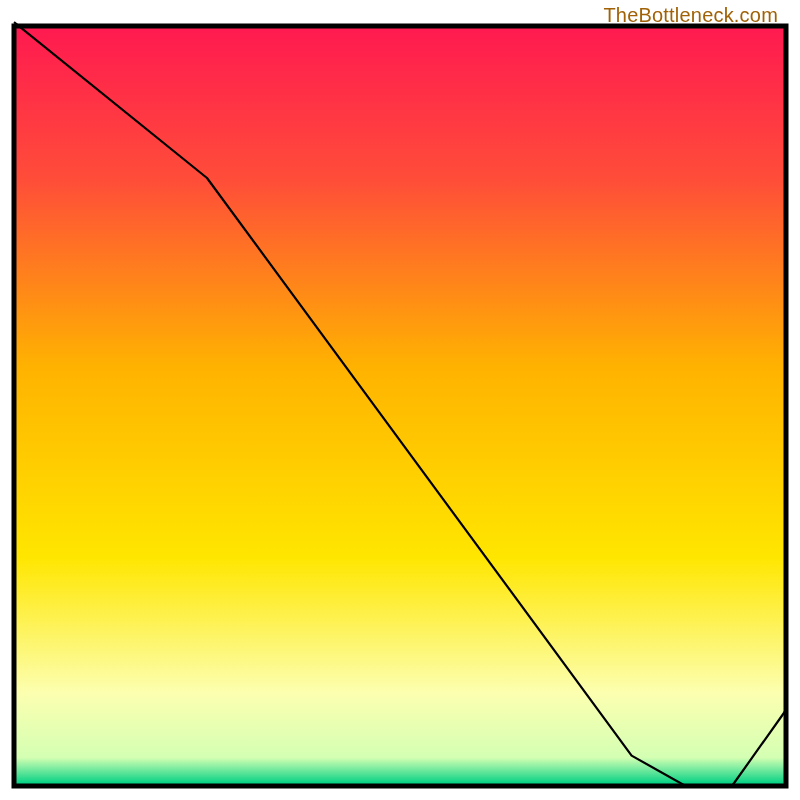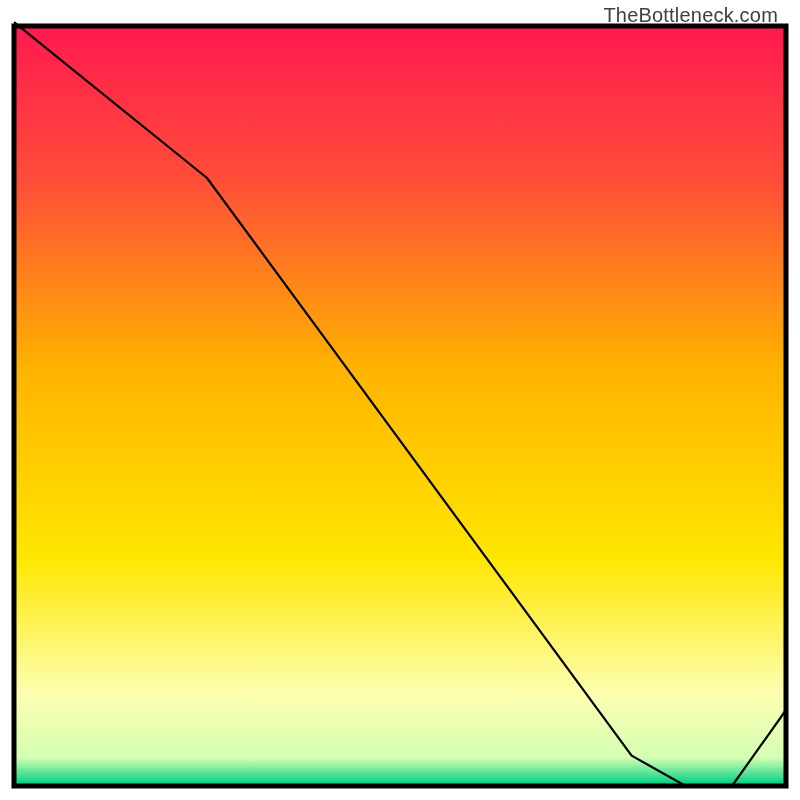--- a/index.html
+++ b/index.html
@@ -14,21 +14,21 @@
     position: relative;
     width: 800px;
     height: 800px;
   }
   .watermark {
     position: absolute;
     top: 4px;
     right: 22px;
     font-size: 20px;
     font-weight: 500;
-    color: #404040;
+    color: #a16207;
     letter-spacing: 0.2px;
   }
   .overlay-label {
     position: absolute;
     font-size: 12px;
     font-weight: 700;
     color: #c82020;
     letter-spacing: 0.3px;
     pointer-events: none;
   }

